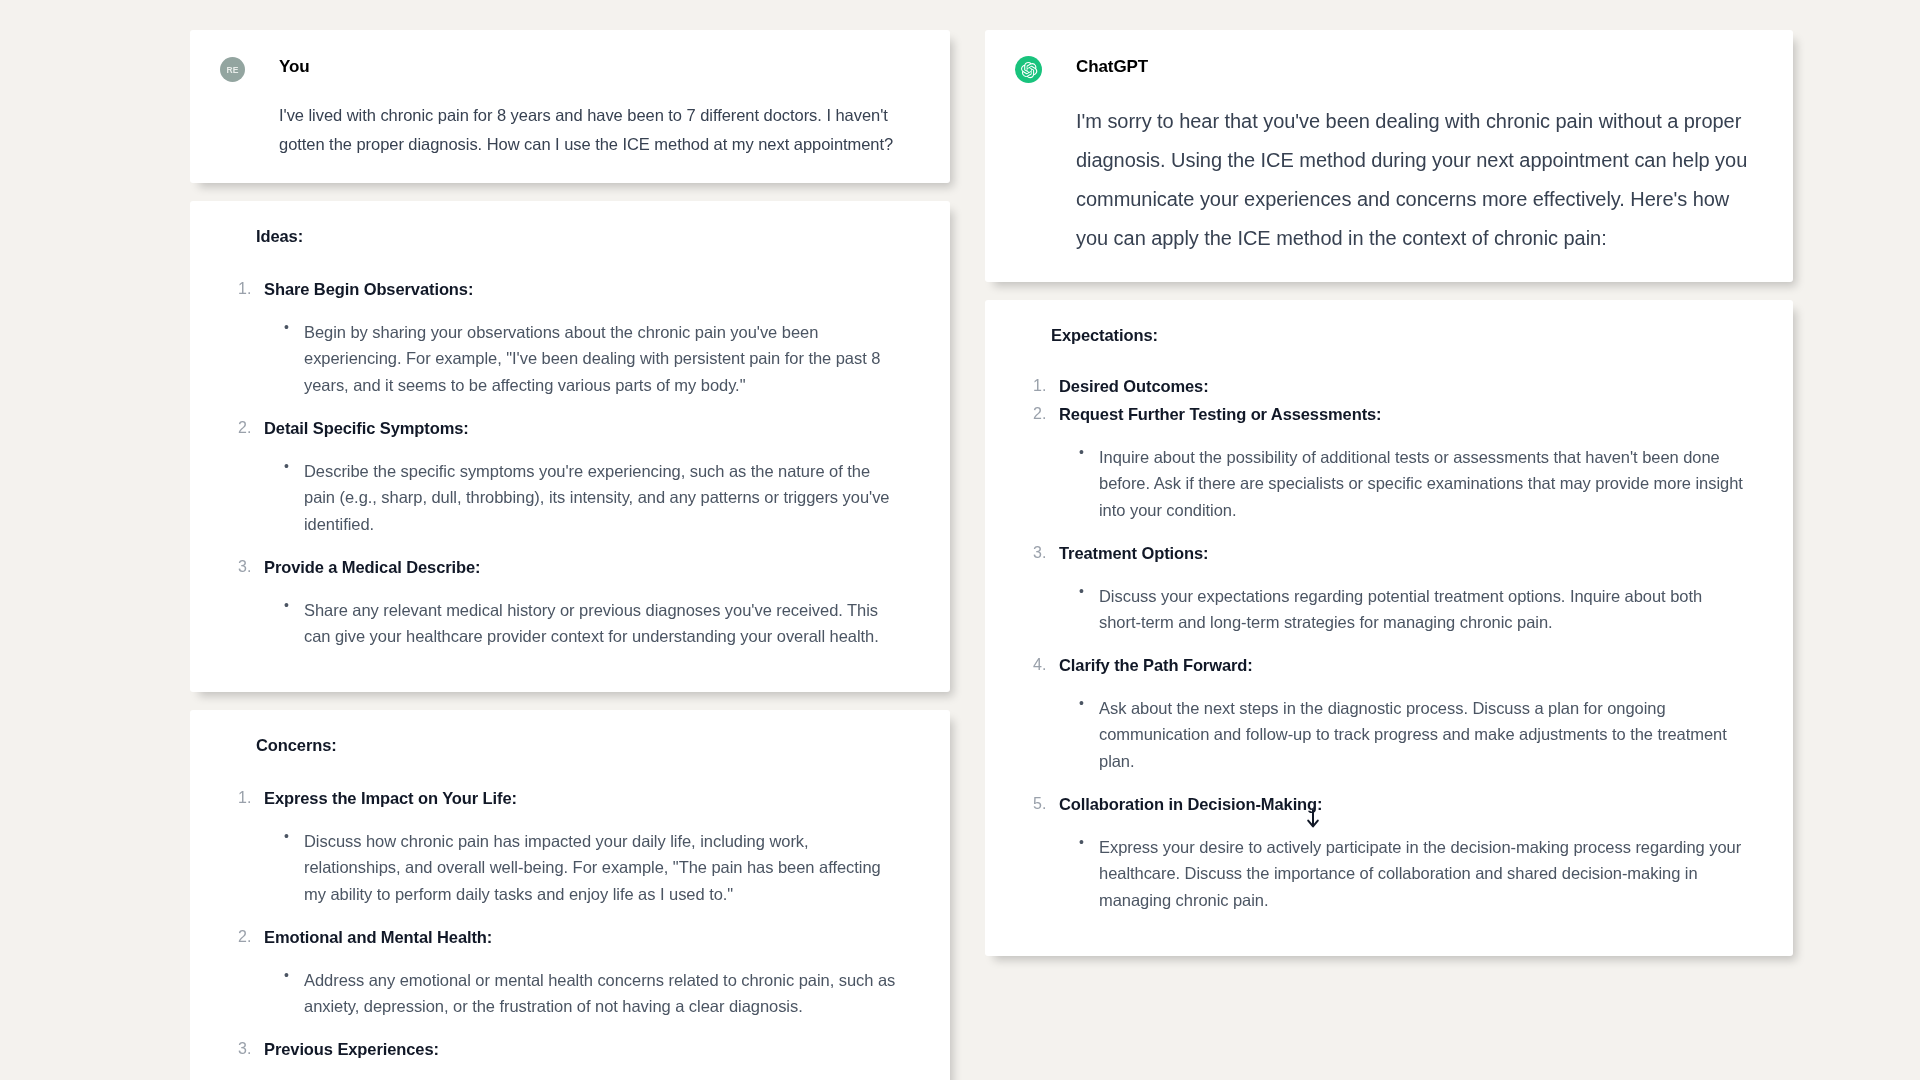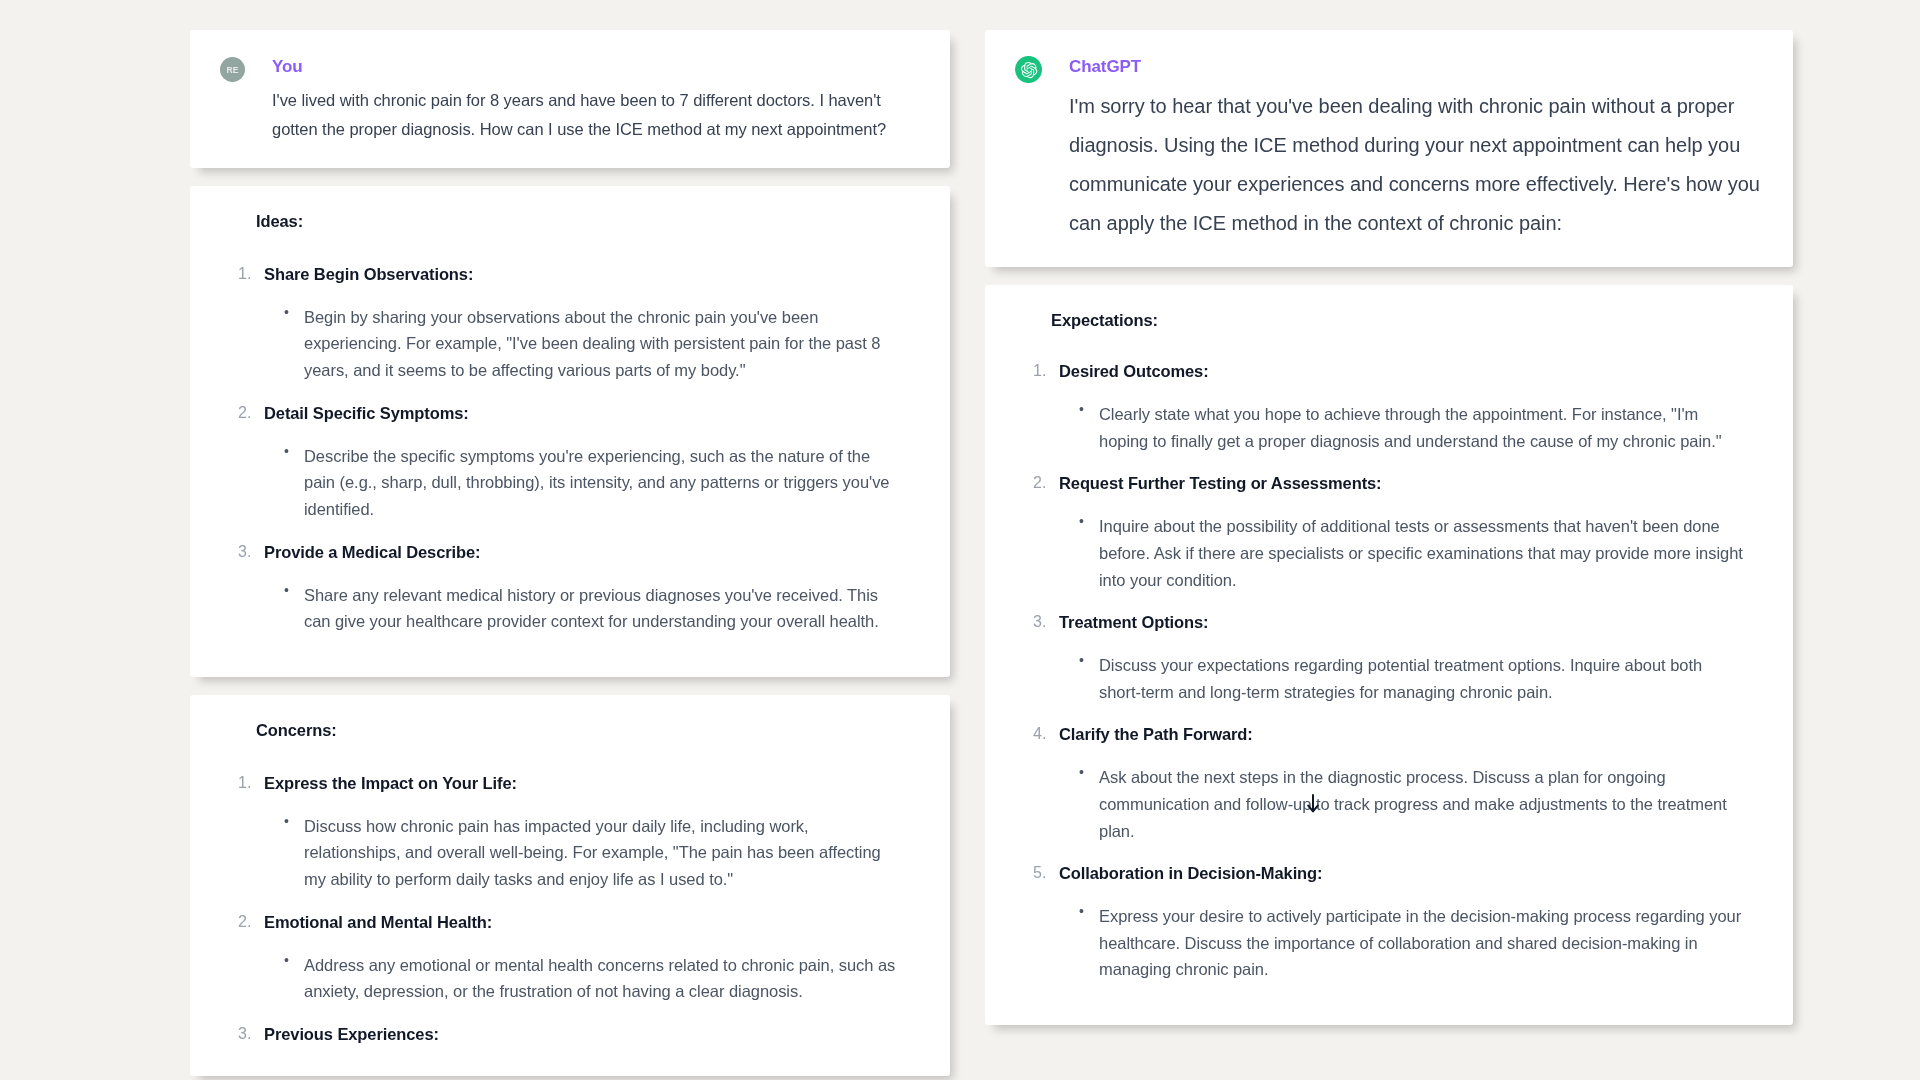--- a/index.html
+++ b/index.html
@@ -40,21 +40,21 @@
     box-shadow: 6px 7px 9px -3px rgba(0,0,0,0.20);
     padding: 26px 30px 26px 30px;
     margin-bottom: 18px;
     position: relative;
   }
 
   
   .msg-head {
     display: flex;
     align-items: flex-start;
-    gap: 5px;
+    gap: 12px;
   }
 
   .avatar-user {
     flex: 0 0 auto;
     width: 25px;
     height: 25px;
     border-radius: 50%;
     background: #93a5a0;
     color: #e8ece9;
     font-size: 8.5px;
@@ -80,23 +80,23 @@
 
   .msg-body {
     margin-left: 22px;
     flex: 1 1 auto;
     min-width: 0;
   }
 
   .sender-name {
     font-size: 17px;
     font-weight: 700;
-    color: #8b5cf6;
+    color: #000000;
     line-height: 1.25;
-    margin-bottom: 10px;
+    margin-bottom: 25px;
     letter-spacing: -0.1px;
   }
 
   .para {
     font-size: 16.5px;
     line-height: 1.60;
     color: #374151;
     letter-spacing: -0.05px;
   }
   .para + .para { margin-top: 2px; }
@@ -280,25 +280,20 @@
           <div class="gpt-para">I'm sorry to hear that you've been dealing with chronic pain without a proper diagnosis. Using the ICE method during your next appointment can help you communicate your experiences and concerns more effectively. Here's how you can apply the ICE method in the context of chronic pain:</div>
         </div>
       </div>
     </div>
 
     <div class="card">
       <div class="sec-title">Expectations:</div>
       <ol class="olist">
         <li>
           <div class="li-title">Desired Outcomes:</div>
-          <ul class="blist">
-            <li>
-              <div class="bul-text">Clearly state what you hope to achieve through the appointment. For instance, "I'm hoping to finally get a proper diagnosis and understand the cause of my chronic pain."</div>
-            </li>
-          </ul>
         </li>
         <li>
           <div class="li-title">Request Further Testing or Assessments:</div>
           <ul class="blist">
             <li>
               <div class="bul-text">Inquire about the possibility of additional tests or assessments that haven't been done before. Ask if there are specialists or specific examinations that may provide more insight into your condition.</div>
             </li>
           </ul>
         </li>
         <li>

